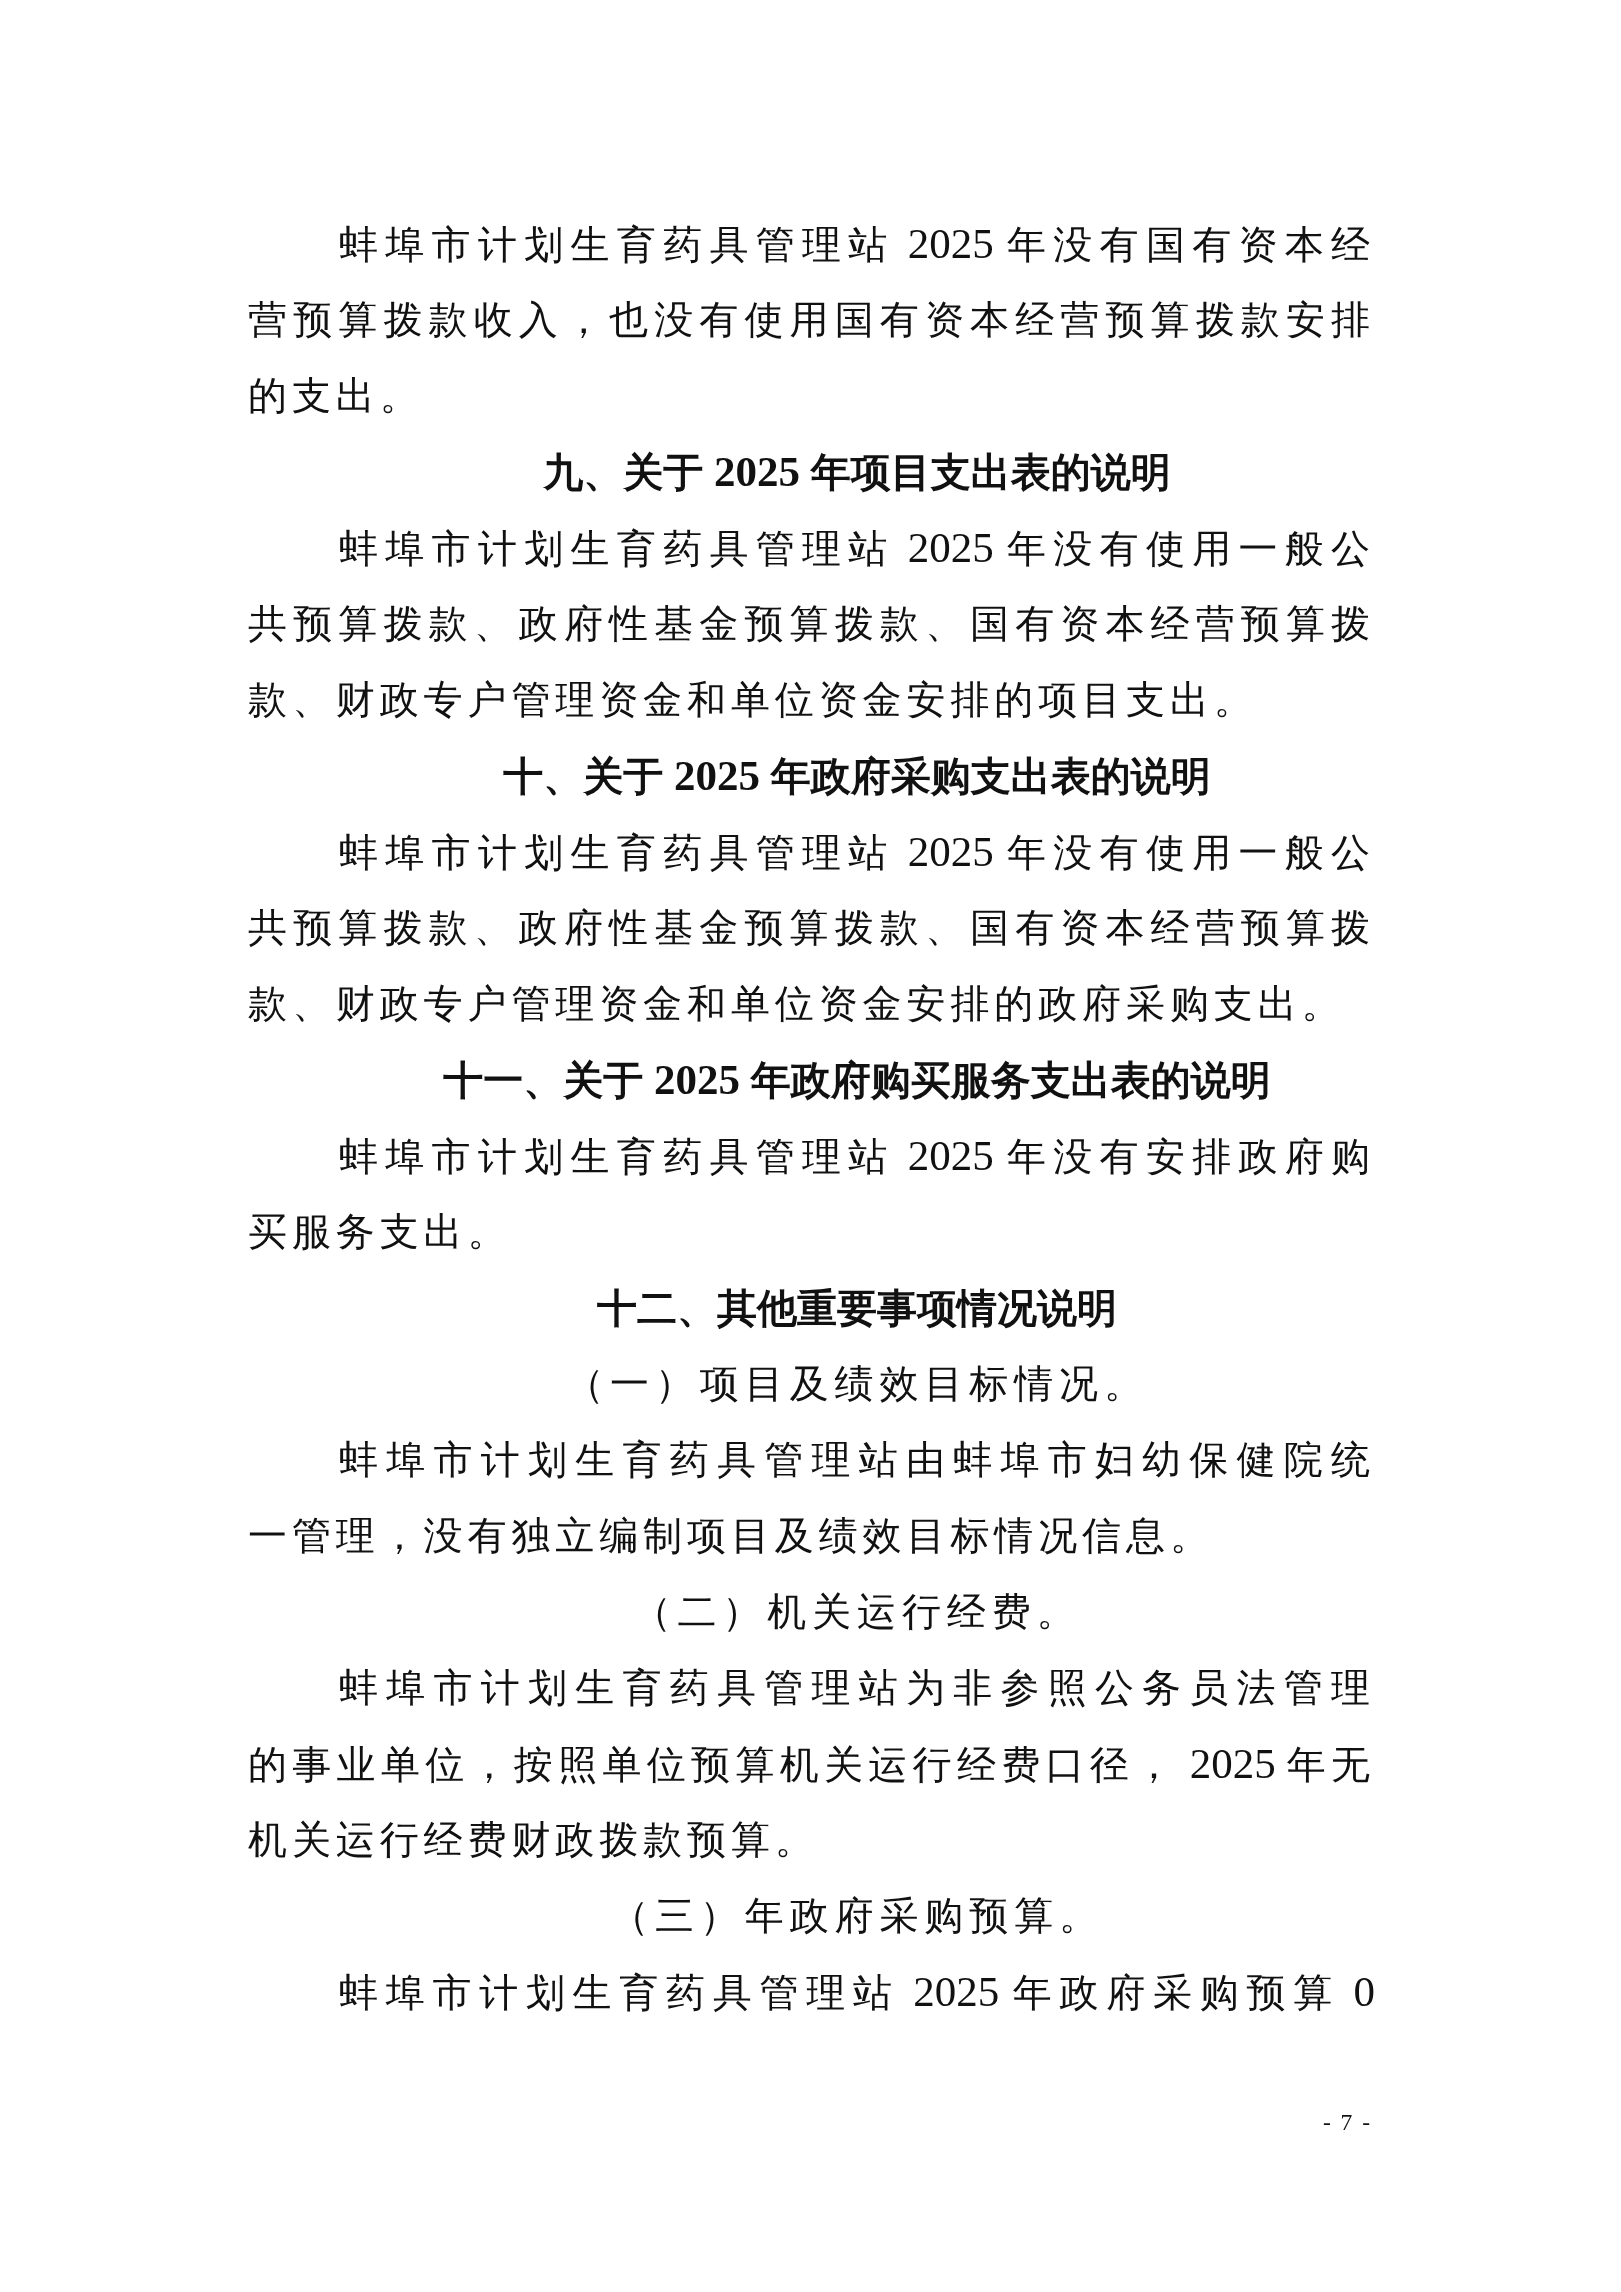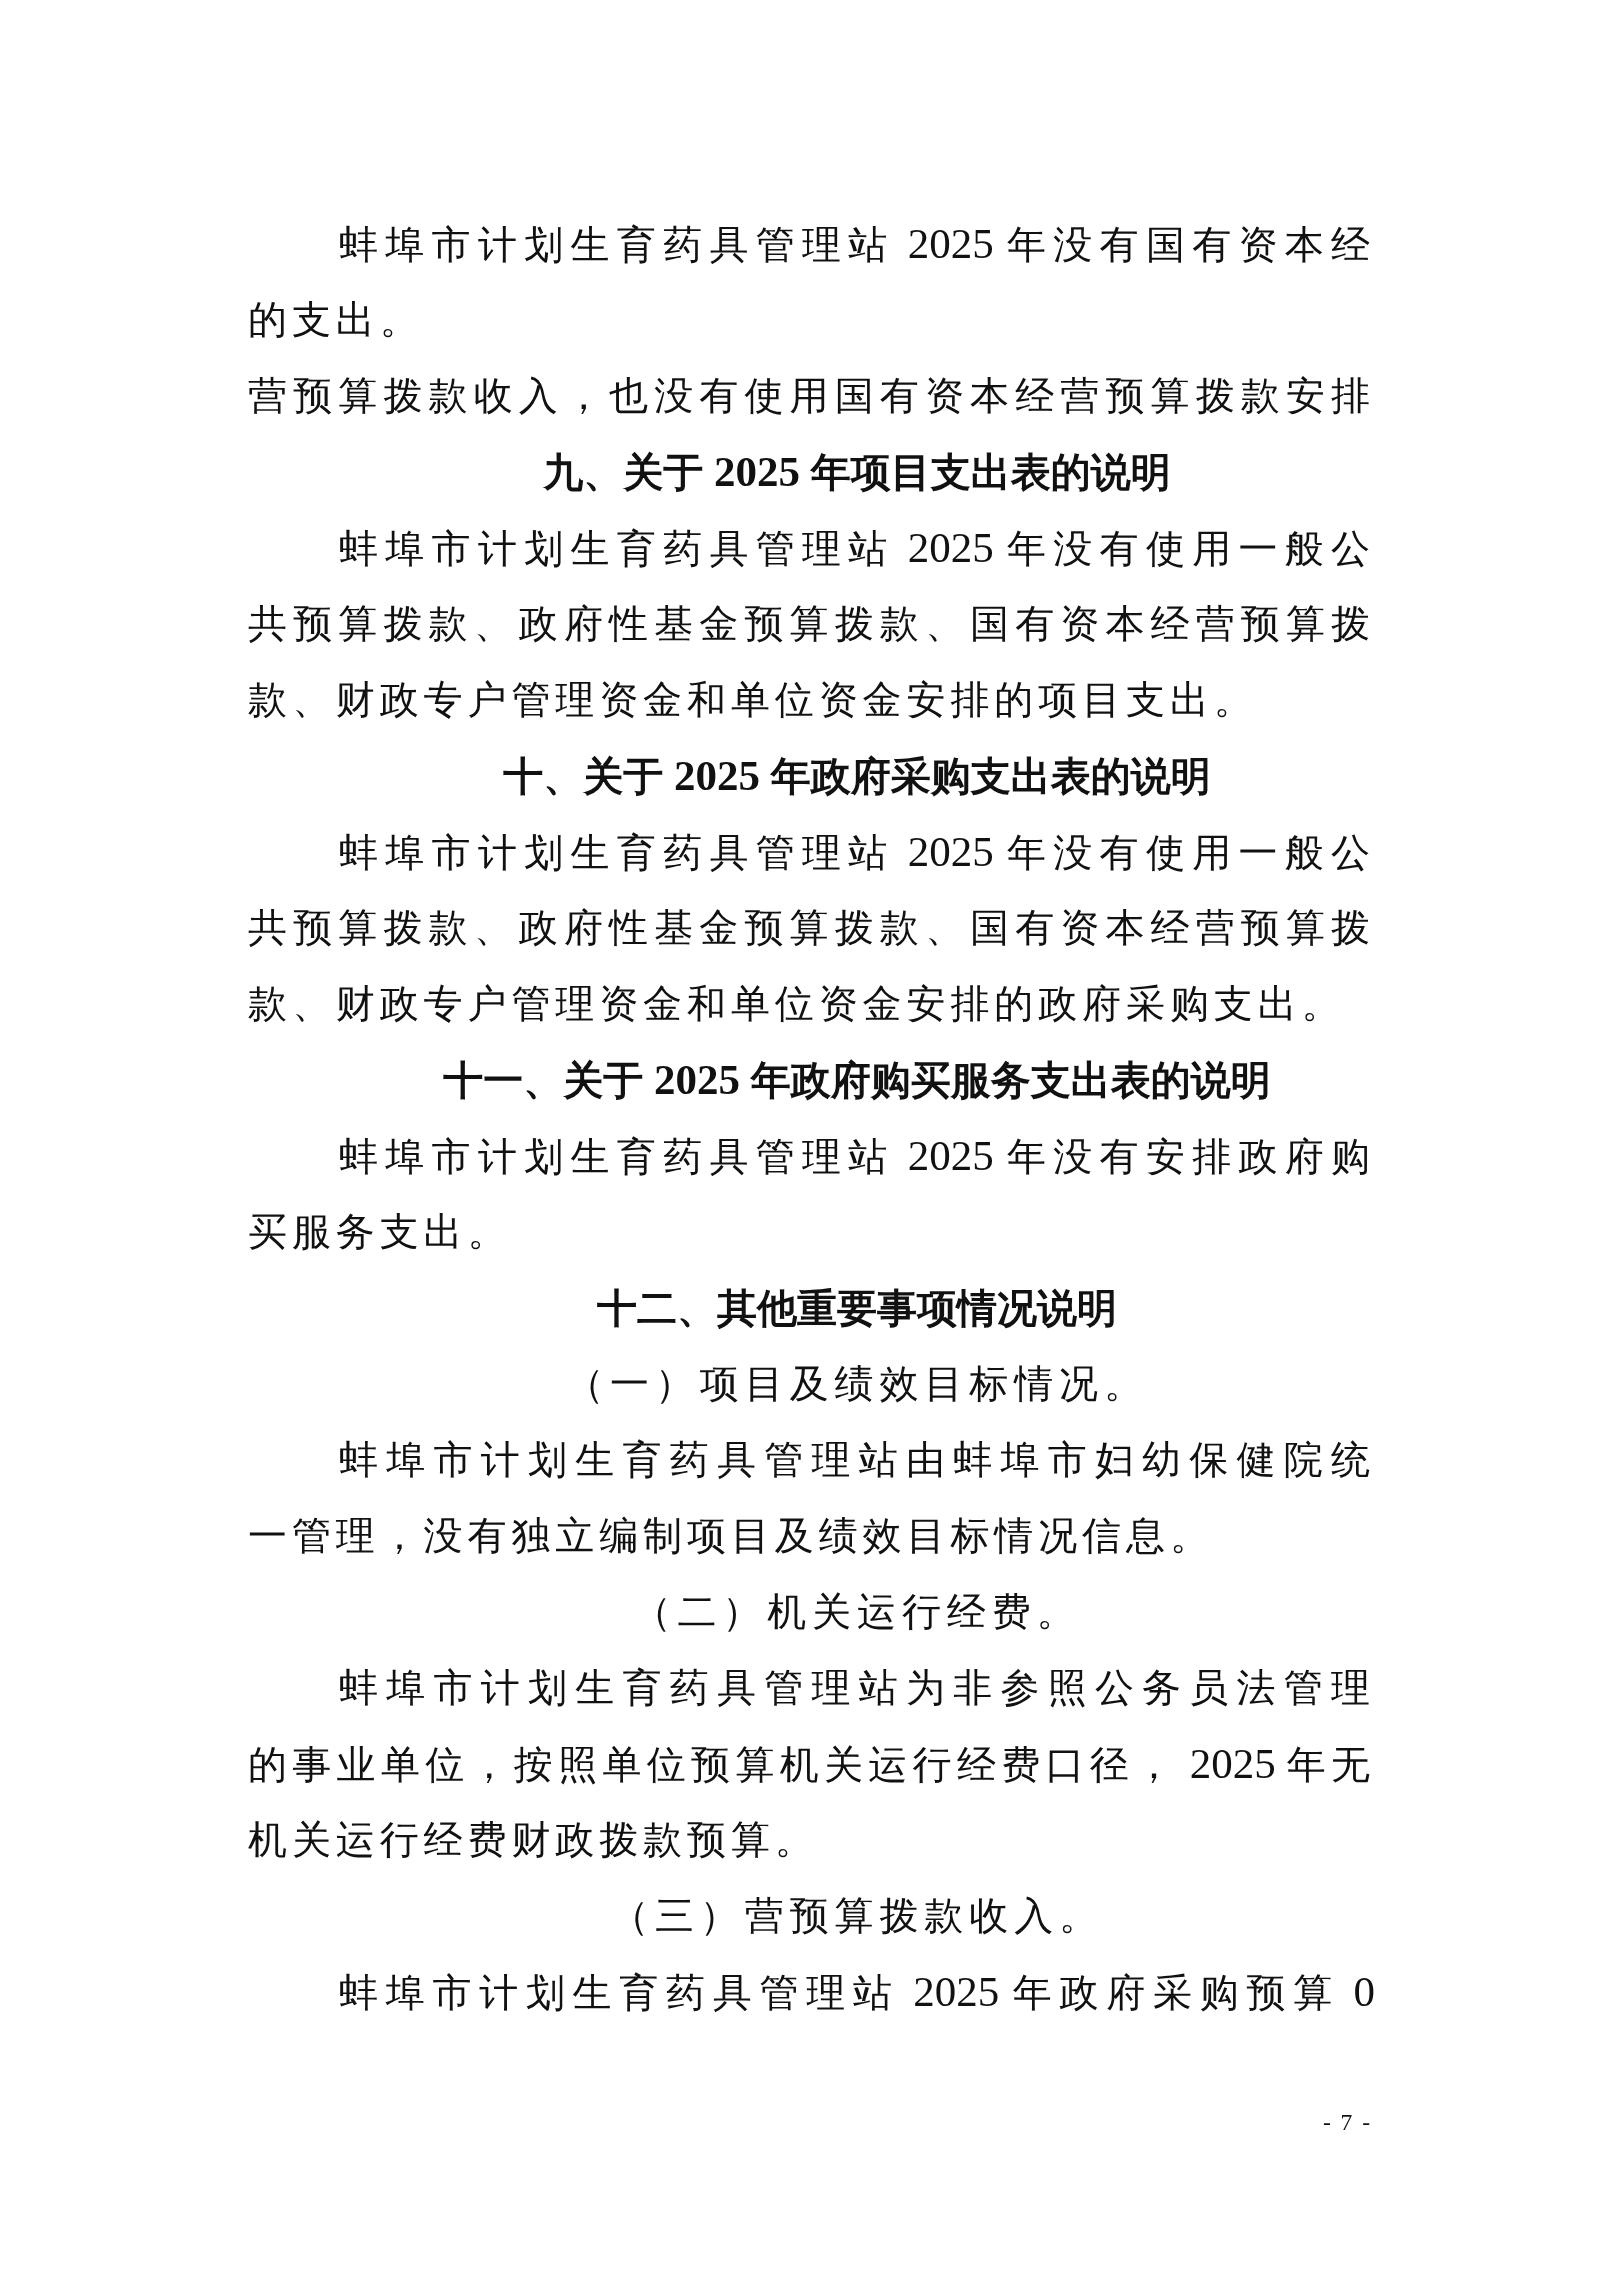--- a/index.html
+++ b/index.html
@@ -72,39 +72,39 @@
       letter-spacing: 2px;
       color: #111111;
     }
   </style>
 </head>
 <body>
 
 <div class="page">
   <div class="text-block" id="text-block">
       <div class="line indent full">蚌埠市计划生育药具管理站<span class="num"> 2025 </span>年没有国有资本经</div>
+      <div class="line full">营预算拨款收入，也没有使用国有资本经营预算拨款安排</div>
       <div class="line">的支出。</div>
-      <div class="line full">营预算拨款收入，也没有使用国有资本经营预算拨款安排</div>
       <div class="line indent heading">九、关于<span class="num"> 2025 </span>年项目支出表的说明</div>
       <div class="line indent full">蚌埠市计划生育药具管理站<span class="num"> 2025 </span>年没有使用一般公</div>
       <div class="line full">共预算拨款、政府性基金预算拨款、国有资本经营预算拨</div>
       <div class="line">款、财政专户管理资金和单位资金安排的项目支出。</div>
       <div class="line indent heading">十、关于<span class="num"> 2025 </span>年政府采购支出表的说明</div>
       <div class="line indent full">蚌埠市计划生育药具管理站<span class="num"> 2025 </span>年没有使用一般公</div>
       <div class="line full">共预算拨款、政府性基金预算拨款、国有资本经营预算拨</div>
       <div class="line">款、财政专户管理资金和单位资金安排的政府采购支出。</div>
       <div class="line indent heading">十一、关于<span class="num"> 2025 </span>年政府购买服务支出表的说明</div>
       <div class="line indent full">蚌埠市计划生育药具管理站<span class="num"> 2025 </span>年没有安排政府购</div>
       <div class="line">买服务支出。</div>
       <div class="line indent heading">十二、其他重要事项情况说明</div>
       <div class="line indent subheading">（一）项目及绩效目标情况。</div>
       <div class="line indent full">蚌埠市计划生育药具管理站由蚌埠市妇幼保健院统</div>
       <div class="line">一管理，没有独立编制项目及绩效目标情况信息。</div>
       <div class="line indent subheading">（二）机关运行经费。</div>
       <div class="line indent full">蚌埠市计划生育药具管理站为非参照公务员法管理</div>
       <div class="line full">的事业单位，按照单位预算机关运行经费口径，<span class="num"> 2025 </span>年无</div>
       <div class="line">机关运行经费财政拨款预算。</div>
-      <div class="line indent subheading">（三）营预算拨款收入。</div>
+      <div class="line indent subheading">（三）年政府采购预算。</div>
       <div class="line indent full">蚌埠市计划生育药具管理站<span class="num"> 2025 </span>年政府采购预算<span class="num"> 0 </span></div>
     </div>
   <div class="page-number">- 7 -</div>
 </div>
 
 
 </body></html>

